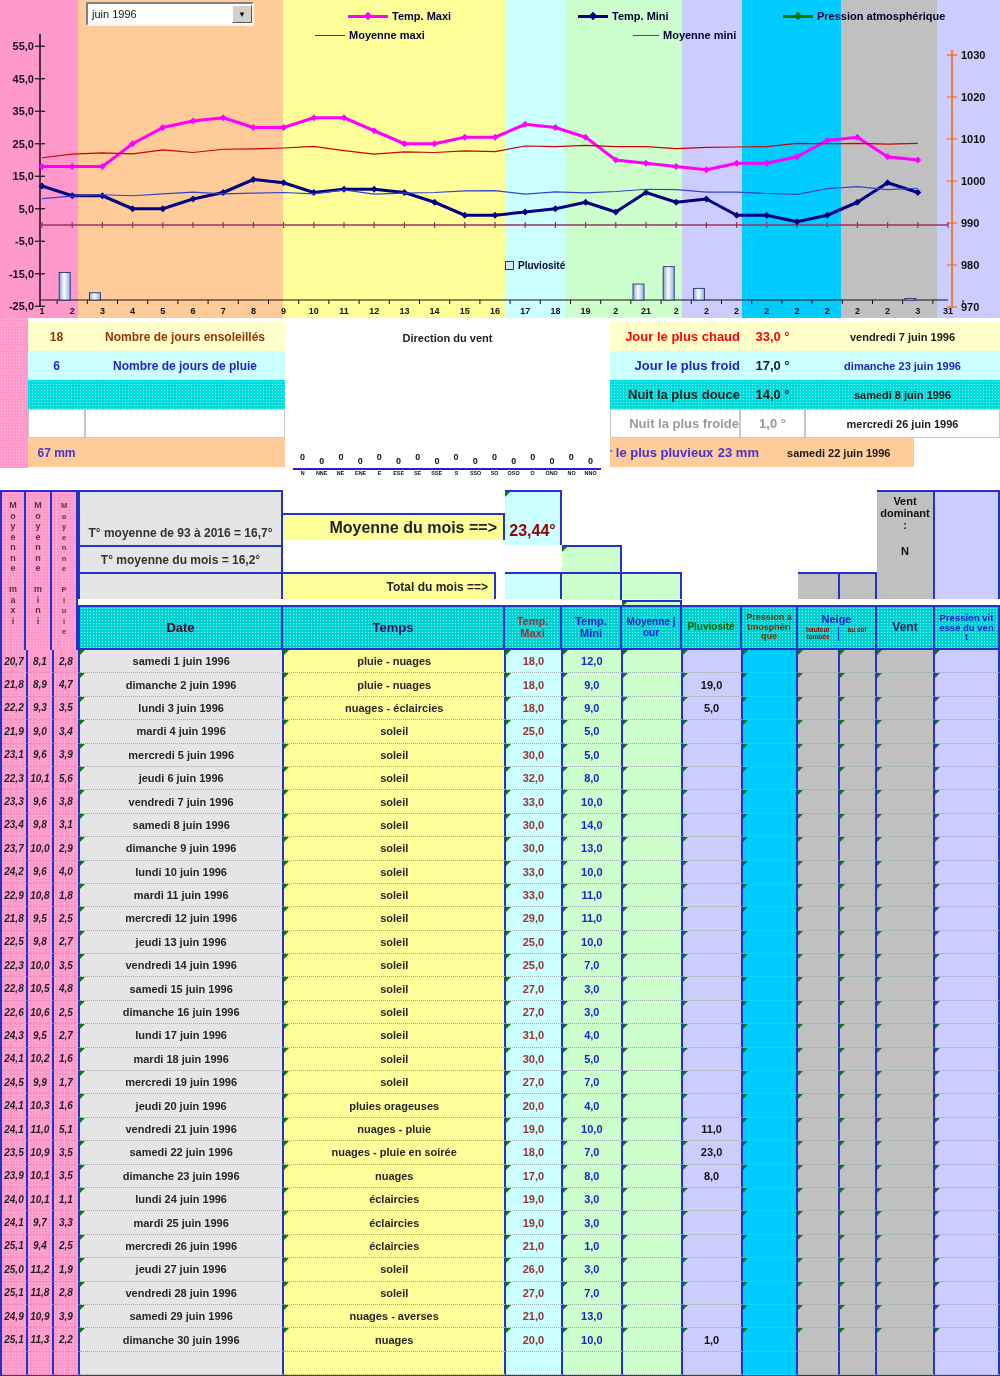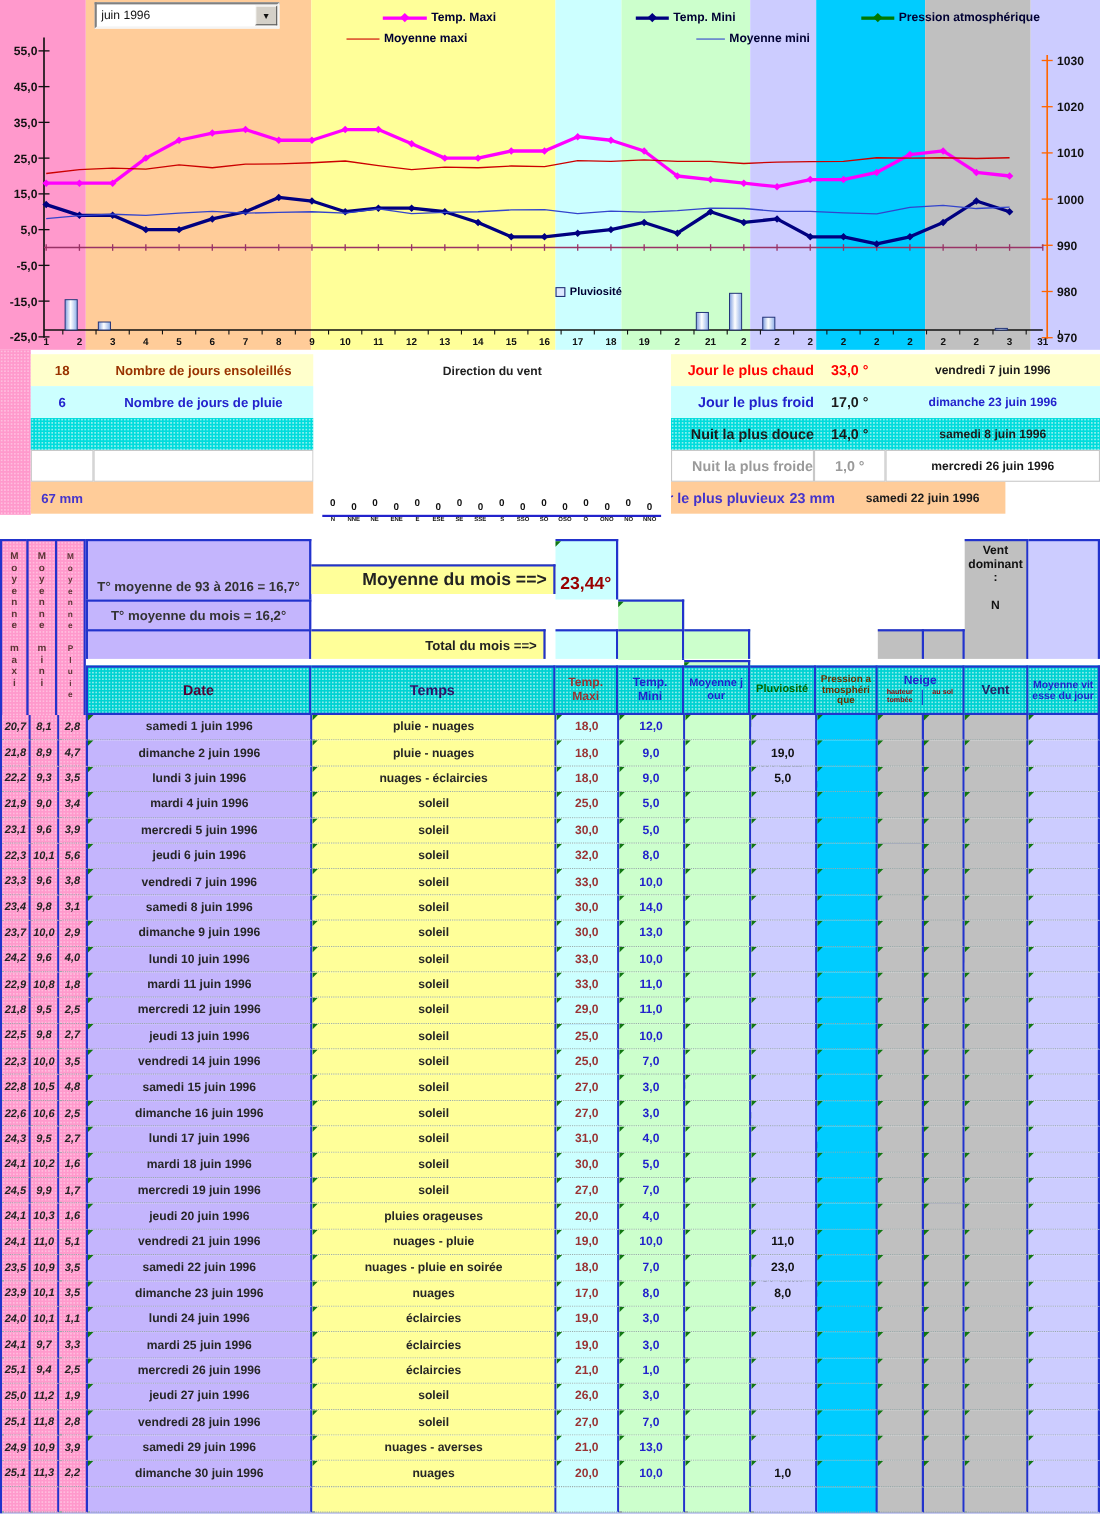--- a/index.html
+++ b/index.html
@@ -43,21 +43,21 @@
   .vhdr{position:absolute;box-sizing:border-box;border:2px solid #2233CC;border-bottom:none;text-align:center;font-size:9px;line-height:10.5px;font-weight:bold;color:#5a3333;padding-top:8px;}
   .tri{position:relative;}
   .tri::before{content:"";position:absolute;top:0;left:0;border-top:5px solid #117711;border-right:5px solid transparent;}
   #colhdr{position:absolute;left:78px;top:605px;height:45px;display:flex;z-index:2;}
   .chcell{box-sizing:border-box;border:2px solid #2233CC;border-left:none;display:flex;flex-direction:column;align-items:center;justify-content:center;text-align:center;font-weight:bold;line-height:1.05;}
   .chcell:first-child{border-left:2px solid #2233CC;}
   #table-body{position:absolute;left:0;top:650px;width:1000px;border-left:2px solid #2233CC;border-bottom:2px solid #2233CC;box-sizing:border-box;}
   .trow{display:flex;height:23.4px;}
   .tcell{box-sizing:border-box;border-right:2px solid #2233CC;border-bottom:1px dotted #9aa;display:flex;align-items:center;justify-content:center;font-weight:bold;font-size:11px;overflow:hidden;white-space:nowrap;}
   .w26{width:26px;} .wdate{width:205px;} .wtemps{width:222px;} .w57{width:57px;} .w60{width:60px;} .w56{width:56px;} .w42{width:42px;} .w37{width:37px;} .w58{width:58px;} .w65{width:65px;}
-  .bg-date{background:#c4b5fd;} .bg-temps{background:#FFFF99;} .bg-maxi{background:#CCFFFF;} .bg-mini{background:#CCFFCC;} .bg-lav{background:#CCCCFF;} .bg-cyan{background:#00CCFF;} .bg-gray{background:#C0C0C0;}
+  .bg-date{background:#e5e5e5;} .bg-temps{background:#FFFF99;} .bg-maxi{background:#CCFFFF;} .bg-mini{background:#CCFFCC;} .bg-lav{background:#CCCCFF;} .bg-cyan{background:#00CCFF;} .bg-gray{background:#C0C0C0;}
   .t-ital{font-style:italic;font-size:10px;color:#222;}
   .t-maroon{color:#993333;} .t-dkdate{color:#262626;}
 </style>
 </head>
 <body>
 
 <div id="stage">
 
   <div id="chart-bands">
       <div class="band" style="left: 0px; width: 78px; background: rgb(255, 153, 204);"></div>
@@ -529,21 +529,21 @@
       <div style="font-size:11px;color:#2222CC;">Neige</div>
       <div style="display:flex;width:100%;margin-top:2px;">
         <div style="width:42px;font-size:6.5px;color:#990000;border-right:1px solid #2233CC;box-sizing:border-box;"><span style="white-space:normal;">hauteur tombée</span></div>
         <div style="width:37px;font-size:6.5px;color:#990000;"><span>au sol</span></div>
       </div>
     </div>
     <div class="chcell hpat w58" style="font-size:12px;color:#222266;">
         <span>Vent</span>
       </div>
     <div class="chcell hpat w65" style="font-size:9.5px;color:#2222CC;word-break:break-all;">
-        <span style="white-space:normal;width:56px;">Moyenne vitesse du jour</span>
+        <span style="white-space:normal;width:56px;">Pression vitesse du vent</span>
       </div>
   </div>
 
   <div id="table-body">
       <div class="trow">
         <div class="tcell w26 pinkpat t-ital">20,7</div>
         <div class="tcell w26 pinkpat t-ital">8,1</div>
         <div class="tcell w26 pinkpat t-ital">2,8</div>
         <div class="tcell wdate bg-date tri t-dkdate">samedi 1 juin 1996</div>
         <div class="tcell wtemps bg-temps tri t-dkdate">pluie - nuages</div>

